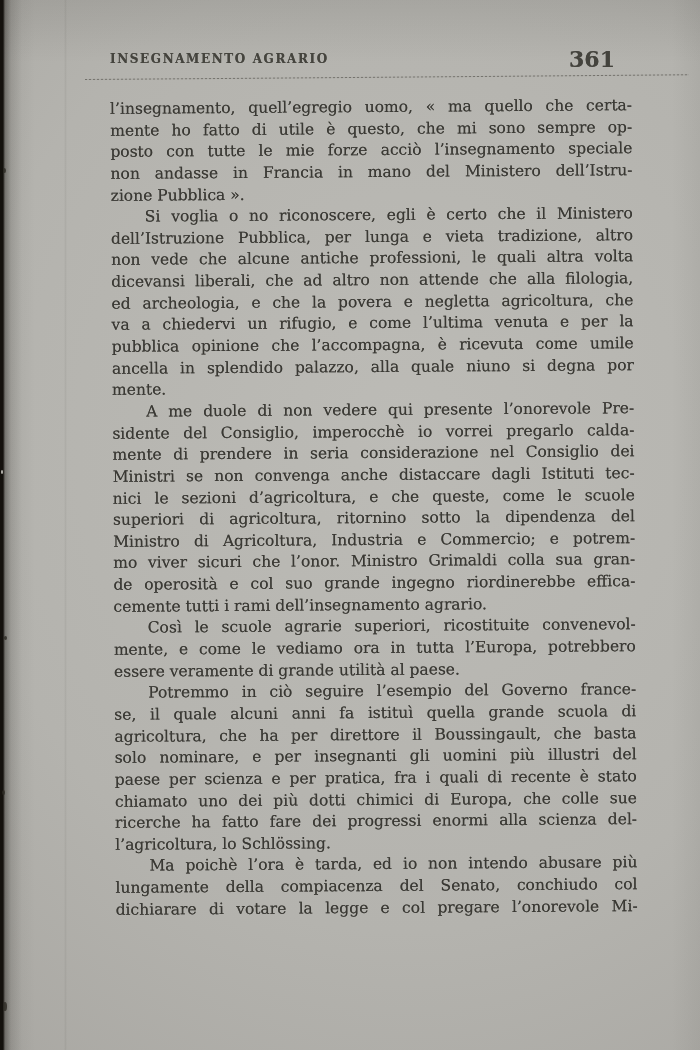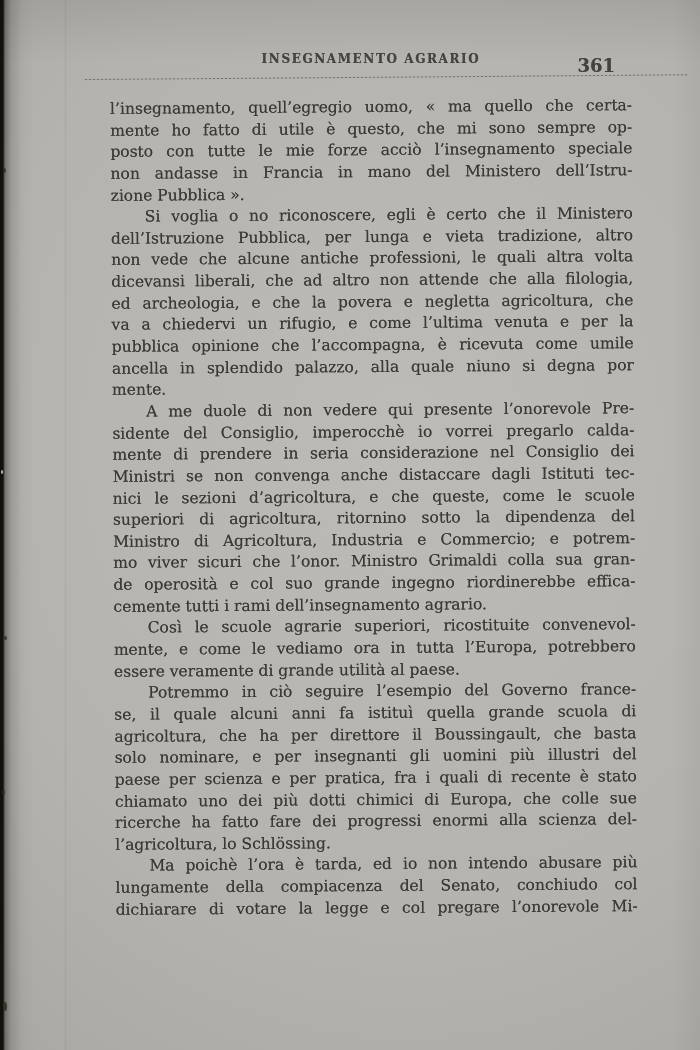--- a/index.html
+++ b/index.html
@@ -66,36 +66,34 @@
   
   .running-head {
     position: absolute;
     top: 52px;
     left: 110px;
     width: 522px;
     height: 18px;
   }
   .running-title {
     display: block;
-    text-align: center;
     font-size: 12px;
     font-weight: 700;
     letter-spacing: 1.6px;
     color: #45443e;
     text-shadow: 0 0 0.6px rgba(69,68,62,0.7);
   }
   .page-number {
     position: absolute;
     top: -6px;
     right: 17px;
-    font-size: 18px;
+    font-size: 22px;
     font-weight: 700;
     color: #44433d;
     text-shadow: 0 0 0.6px rgba(68,67,61,0.7);
-    margin-top: 9px;
   }
   .head-rule {
     position: absolute;
     top: 79px;
     left: 85px;
     width: 604px;
     height: 1px;
     background: repeating-linear-gradient(90deg,
       rgba(72,70,64,0.60) 0px, rgba(72,70,64,0.60) 2px,
       rgba(72,70,64,0.12) 2px, rgba(72,70,64,0.12) 4px);

